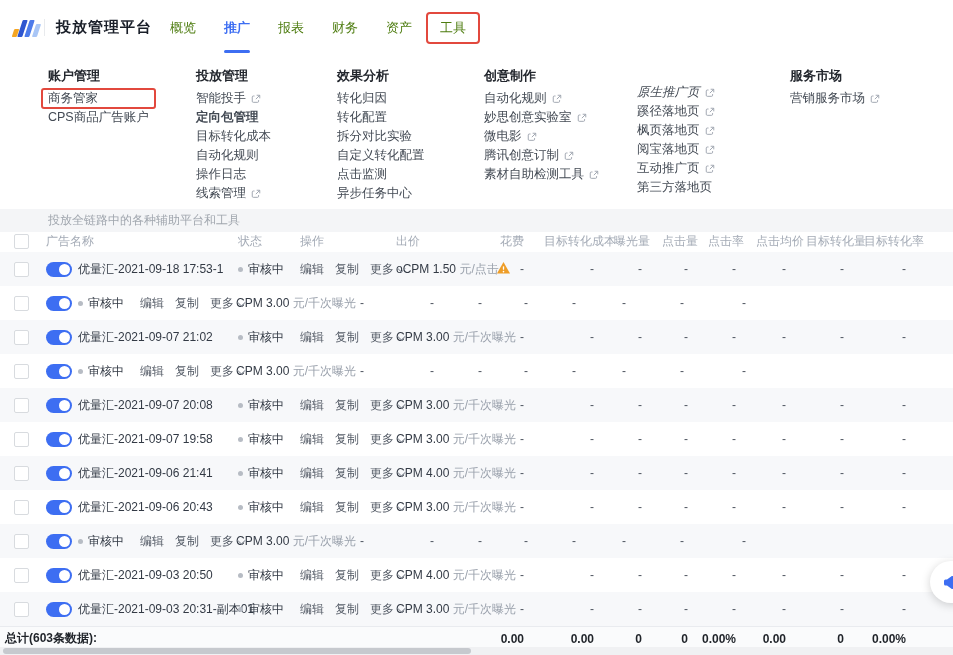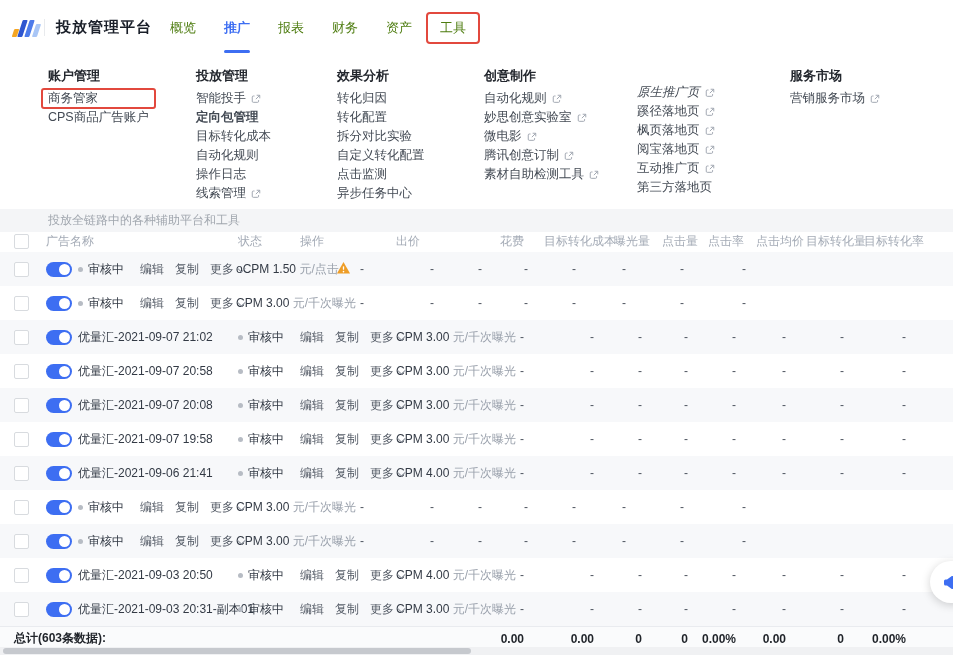--- a/index.html
+++ b/index.html
@@ -50,21 +50,21 @@
   .switch{width:26px;height:15px;border-radius:8px;background:var(--accent);position:relative;}
   .switch::after{content:'';position:absolute;right:2px;top:2px;width:11px;height:11px;border-radius:50%;background:#fff;}
   .dot{display:inline-block;width:5px;height:5px;border-radius:50%;background:#B7BCC4;margin-right:5px;vertical-align:1px;}
   .alink{color:#545B66;margin-right:11px;cursor:pointer;}
   .alink:last-child{margin-right:0;}
   .more-caret{display:inline-block;width:5px;height:5px;border-right:1.3px solid #8b919b;border-bottom:1.3px solid #8b919b;transform:rotate(45deg) translateY(-2px);margin-left:3px;}
   .bid-unit{color:#9AA1AC;}
   .metric{color:#4E5560;}
   .warn-wrap{display:flex;align-items:center;justify-content:space-between;}
   .trow{display:flex;align-items:center;height:23px;background:#FAFBFC;border-top:1px solid #E9EBEF;font-size:12px;font-weight:bold;color:#1F2329;}
-  .trow .label-cell{padding-left:14px;}
+  .trow .label-cell{padding-left:5px;}
   
   .scroll-track{position:absolute;left:0;right:0;top:647px;height:8px;background:#F0F1F3;z-index:10;}
   .scroll-thumb{position:absolute;left:3px;top:1px;width:468px;height:6px;border-radius:3px;background:#C6C9CE;}
   .float-btn{position:absolute;left:930px;top:561px;width:42px;height:42px;border-radius:50%;background:#fff;box-shadow:0 2px 10px rgba(0,0,0,.18);display:flex;align-items:center;justify-content:center;z-index:40;cursor:pointer;}
 </style>
 </head>
 <body>
 
 <div class="navbar">
   <div class="logo">
@@ -295,20 +295,21 @@
       <div class="cell num" style="width: 62px;">目标转化率</div>
     </div>
   <div id="tbody">
       <div class="row odd">
         <div class="cell" style="width: 40px;">
           <div class="checkbox"></div>
         </div>
         <div class="cell" style="width: 32px;">
           <div class="switch"></div>
         </div>
+        <div class="cell" style="width: 160px;">优量汇-2021-09-18 17:53-1</div>
         <div class="cell" style="width: 62px;"><div class="dot" style="display: inline-block;"></div><span>审核中</span></div>
         <div class="cell" style="width: 96px;"><span class="alink">编辑</span><span class="alink">复制</span><span class="alink">更多<span class="more-caret"></span></span></div>
         <div class="cell" style="width: 100px;"><span>oCPM</span> <span>1.50</span> <span class="bid-unit">元/点击</span></div>
         <div class="cell num metric warn-wrap" style="width: 40px;">
           <span><svg width="15" height="14" viewBox="0 0 16 15">
               <path d="M8 1.2 15 13.5H1z" fill="#EE9D27"></path>
               <rect x="7.3" y="5.5" width="1.4" height="4" rx=".7" fill="#fff"></rect>
               <circle cx="8" cy="11.3" r=".9" fill="#fff"></circle>
             </svg></span>
           <span>-</span>
@@ -360,21 +361,20 @@
         <div class="cell num metric" style="width: 58px;">-</div>
         <div class="cell num metric" style="width: 62px;">-</div>
       </div>
       <div class="row">
         <div class="cell" style="width: 40px;">
           <div class="checkbox"></div>
         </div>
         <div class="cell" style="width: 32px;">
           <div class="switch"></div>
         </div>
-        <div class="cell" style="width: 160px;">优量汇-2021-09-07 20:58</div>
         <div class="cell" style="width: 62px;"><div class="dot" style="display: inline-block;"></div><span>审核中</span></div>
         <div class="cell" style="width: 96px;"><span class="alink">编辑</span><span class="alink">复制</span><span class="alink">更多<span class="more-caret"></span></span></div>
         <div class="cell" style="width: 100px;"><span>CPM</span> <span>3.00</span> <span class="bid-unit">元/千次曝光</span></div>
         <div class="cell num metric" style="width: 40px;">-</div>
         <div class="cell num metric" style="width: 70px;">-</div>
         <div class="cell num metric" style="width: 48px;">-</div>
         <div class="cell num metric" style="width: 46px;">-</div>
         <div class="cell num metric" style="width: 48px;">-</div>
         <div class="cell num metric" style="width: 50px;">-</div>
         <div class="cell num metric" style="width: 58px;">-</div>
@@ -440,20 +440,21 @@
         <div class="cell num metric" style="width: 58px;">-</div>
         <div class="cell num metric" style="width: 62px;">-</div>
       </div>
       <div class="row">
         <div class="cell" style="width: 40px;">
           <div class="checkbox"></div>
         </div>
         <div class="cell" style="width: 32px;">
           <div class="switch"></div>
         </div>
+        <div class="cell" style="width: 160px;">优量汇-2021-09-06 20:43</div>
         <div class="cell" style="width: 62px;"><div class="dot" style="display: inline-block;"></div><span>审核中</span></div>
         <div class="cell" style="width: 96px;"><span class="alink">编辑</span><span class="alink">复制</span><span class="alink">更多<span class="more-caret"></span></span></div>
         <div class="cell" style="width: 100px;"><span>CPM</span> <span>3.00</span> <span class="bid-unit">元/千次曝光</span></div>
         <div class="cell num metric" style="width: 40px;">-</div>
         <div class="cell num metric" style="width: 70px;">-</div>
         <div class="cell num metric" style="width: 48px;">-</div>
         <div class="cell num metric" style="width: 46px;">-</div>
         <div class="cell num metric" style="width: 48px;">-</div>
         <div class="cell num metric" style="width: 50px;">-</div>
         <div class="cell num metric" style="width: 58px;">-</div>

